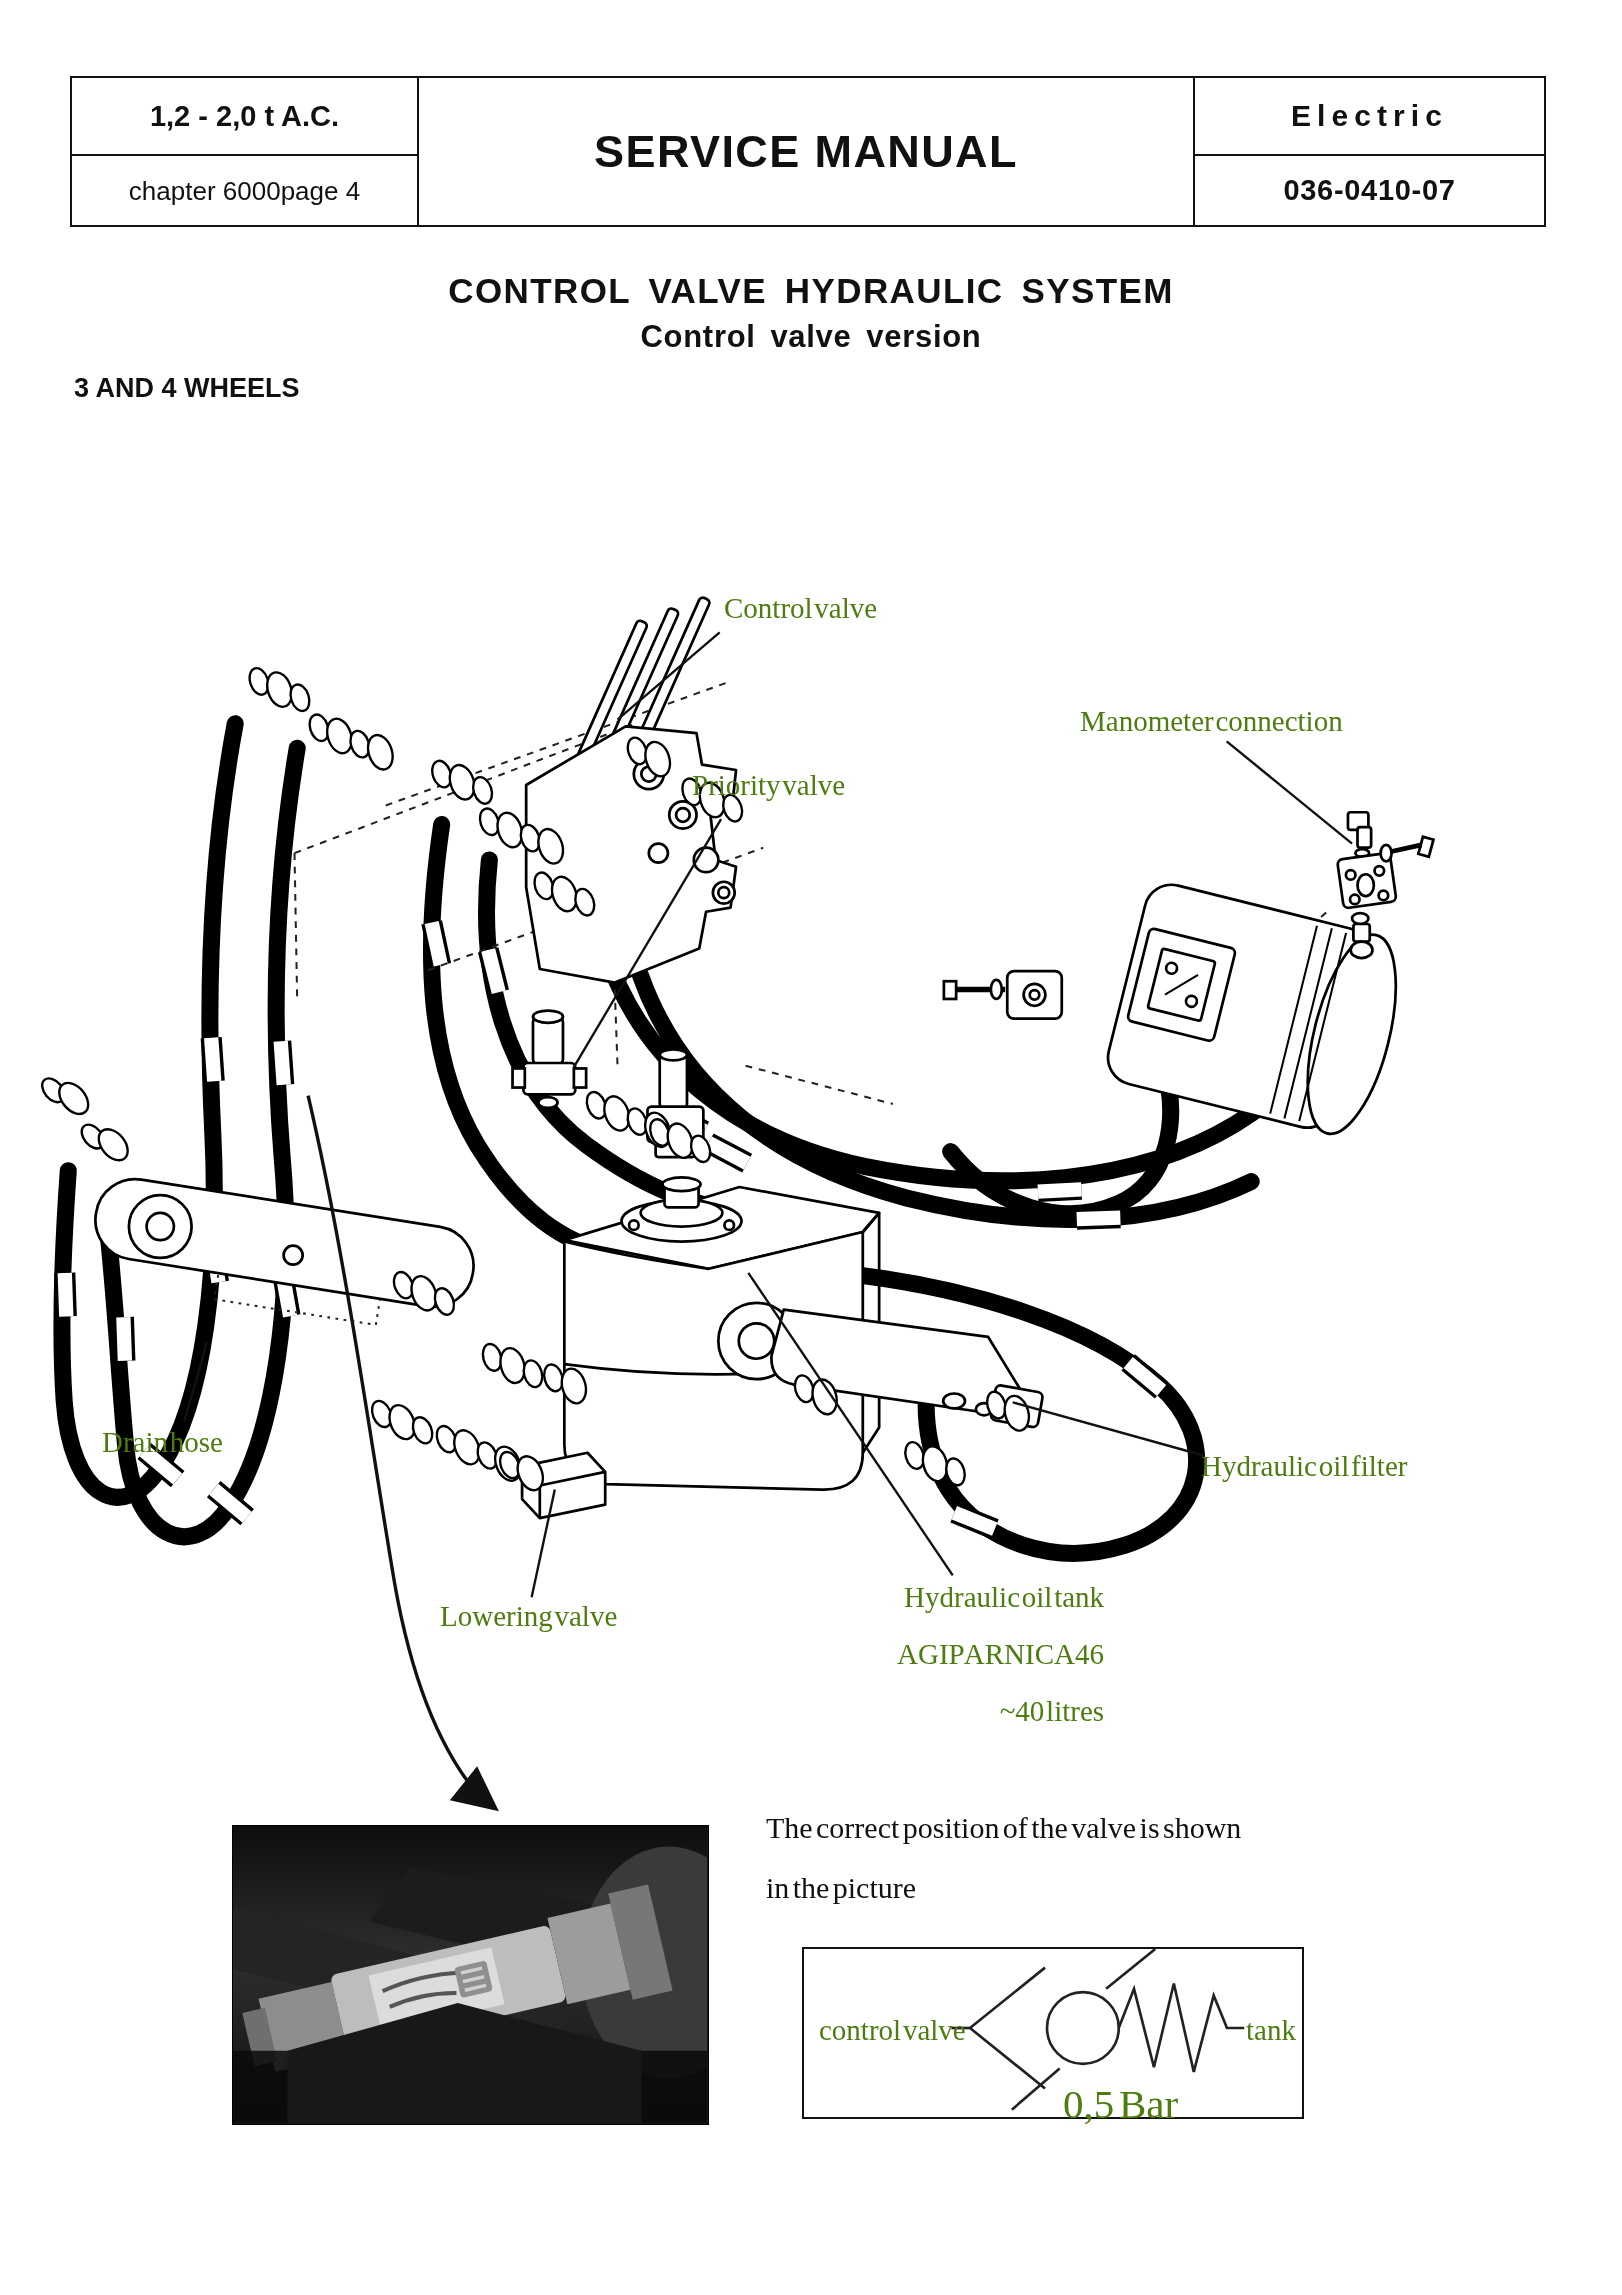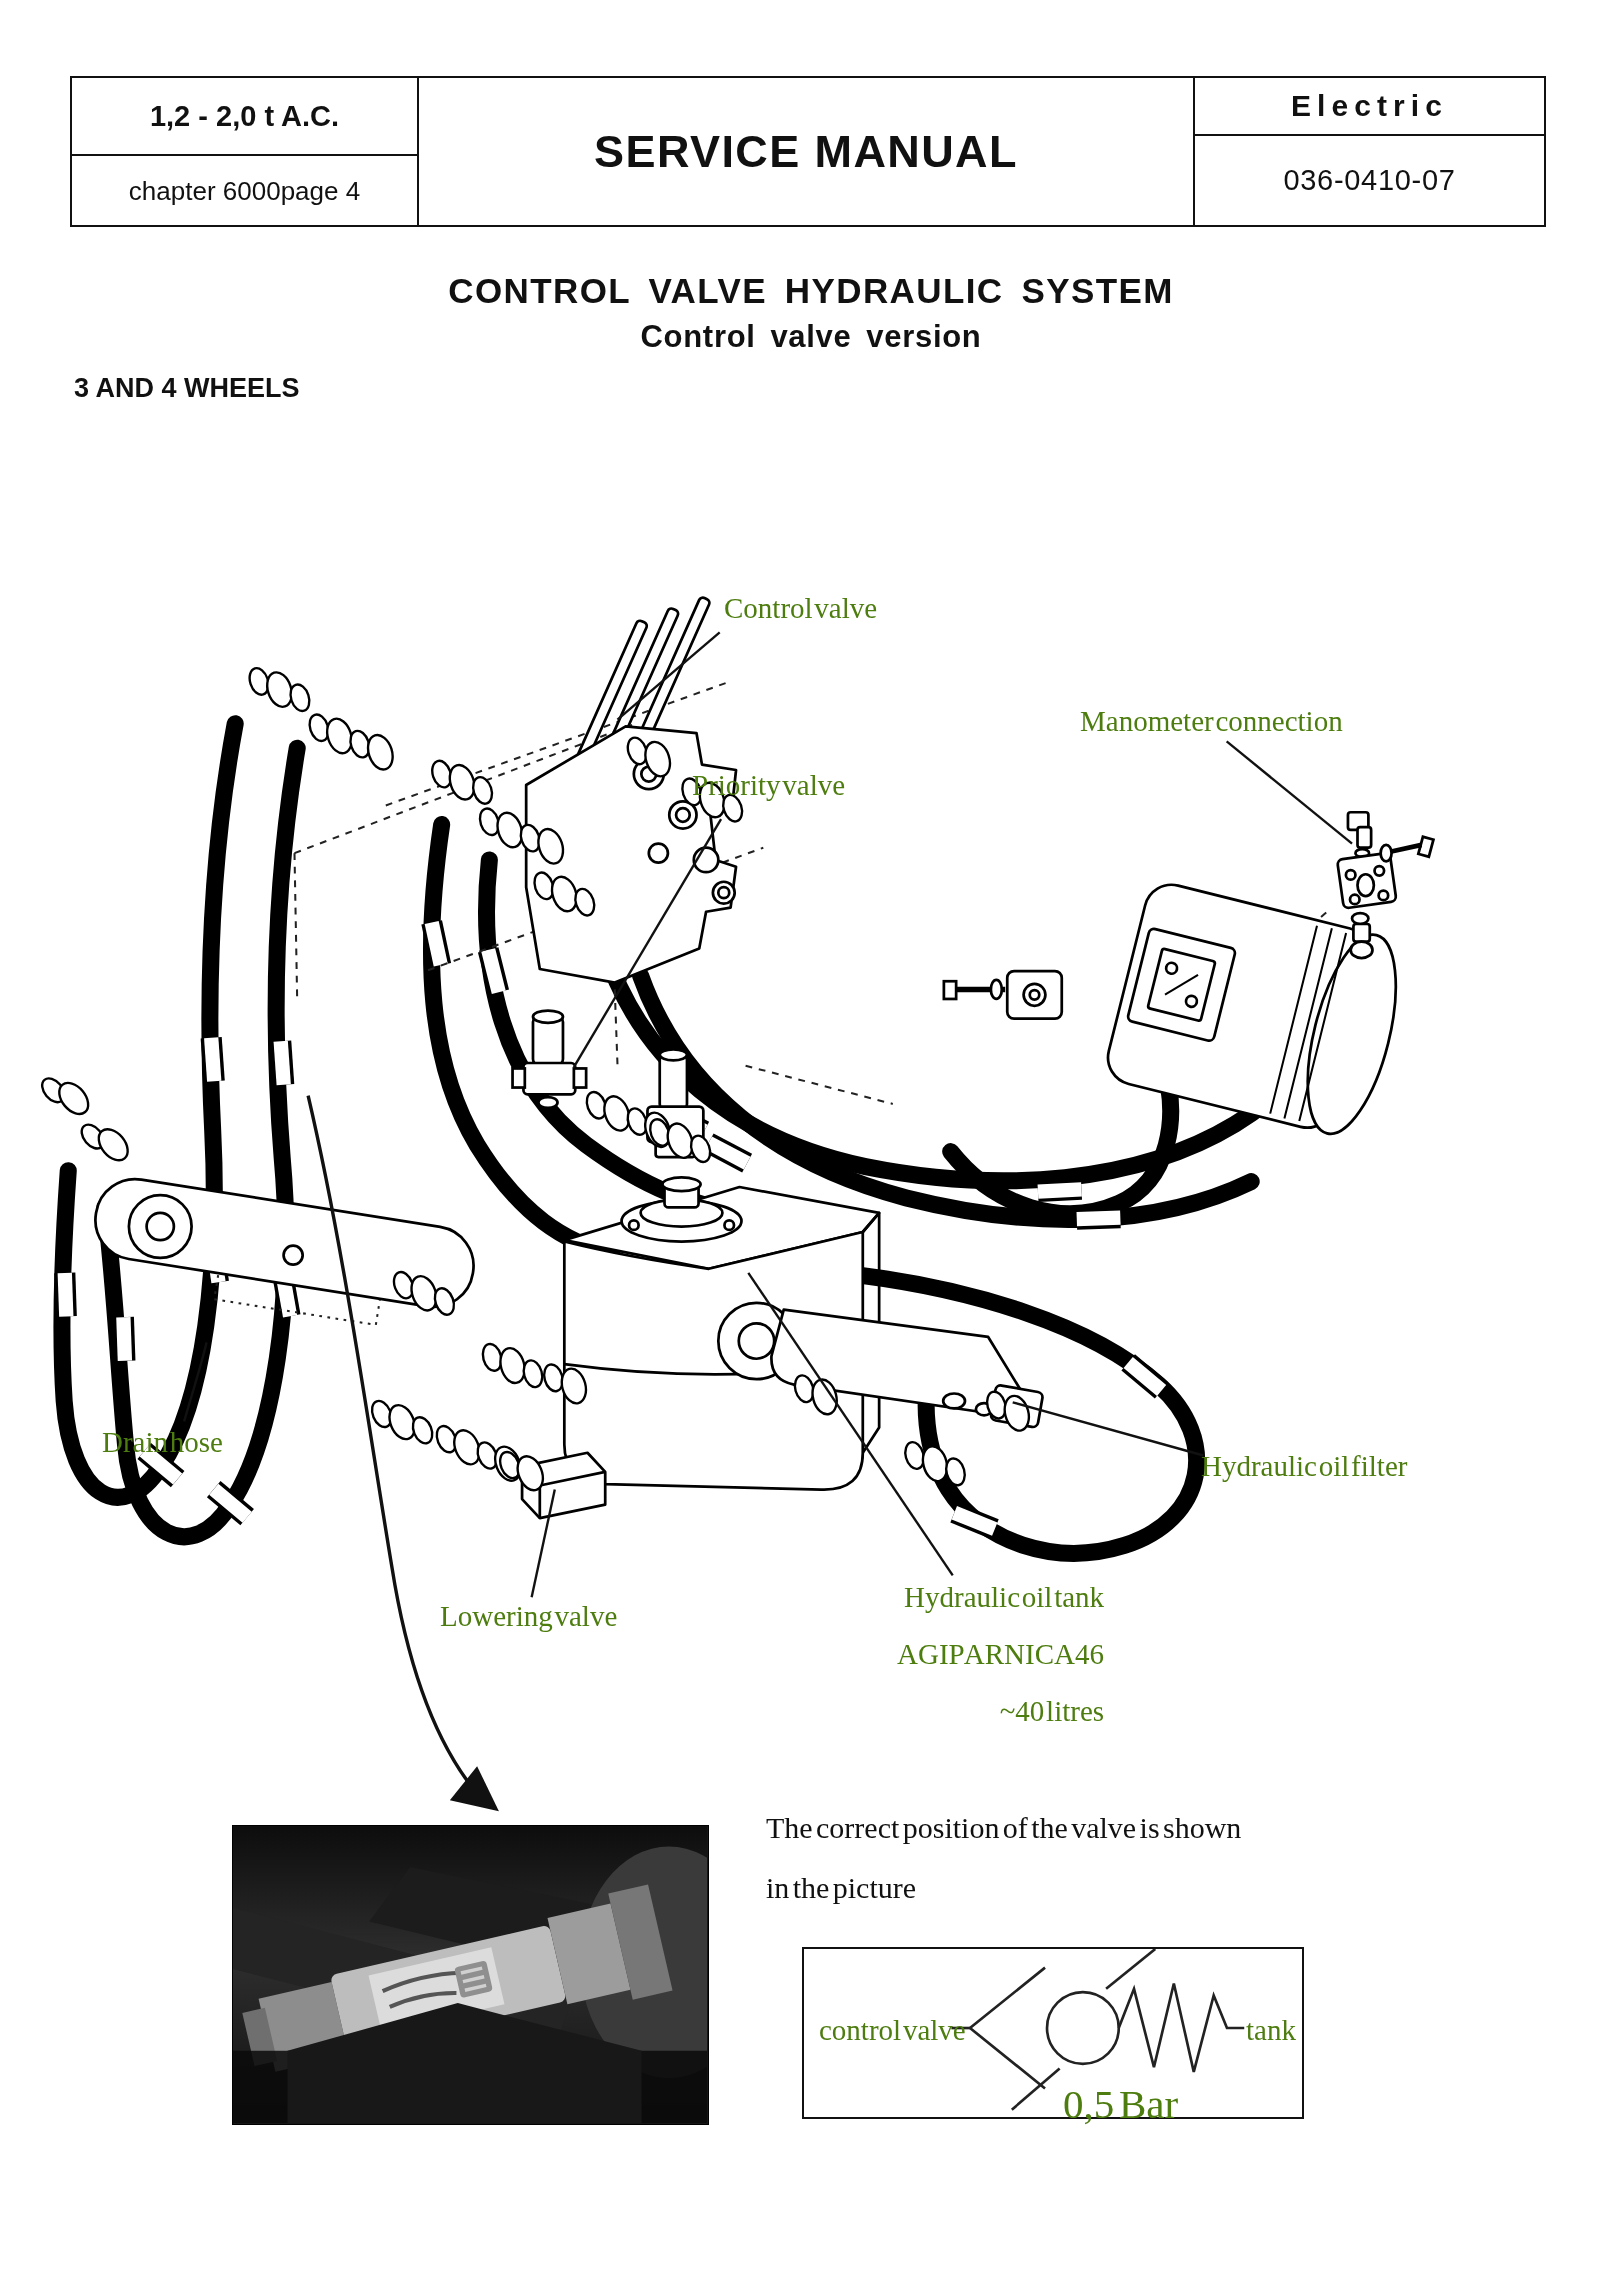--- a/index.html
+++ b/index.html
@@ -10,25 +10,25 @@
           border:2.7px solid #111;display:flex;box-sizing:border-box;}
   .hdr-left{width:347px;border-right:2.7px solid #111;box-sizing:border-box;display:flex;flex-direction:column;}
   .hdr-left-top{height:78px;border-bottom:2.7px solid #111;box-sizing:border-box;
           display:flex;align-items:center;justify-content:center;
           font-weight:bold;font-size:29px;}
   .hdr-left-bot{flex:1;display:flex;flex-direction:row;align-items:center;justify-content:center;
           font-size:26px;line-height:30px;}
   .hdr-mid{flex:1;display:flex;align-items:center;justify-content:center;
           font-weight:bold;font-size:45px;letter-spacing:1.4px;}
   .hdr-right{width:351px;border-left:2.7px solid #111;box-sizing:border-box;display:flex;flex-direction:column;}
-  .hdr-right-top{height:58px;border-bottom:2.7px solid #111;box-sizing:border-box;
+  .hdr-right-top{height:78px;border-bottom:2.7px solid #111;box-sizing:border-box;
           display:flex;align-items:center;justify-content:center;
           font-weight:bold;font-size:30px;letter-spacing:6.1px;}
   .hdr-right-bot{flex:1;display:flex;align-items:center;justify-content:center;
-          font-weight:normal;font-size:29px;letter-spacing:0.7px;}
+          font-weight:bold;font-size:29px;letter-spacing:0.7px;}
   
   .page-title{position:absolute;left:0;right:0;top:271px;text-align:center;
           font-weight:bold;font-size:35px;letter-spacing:1.4px;word-spacing:6.8px;}
   .page-subtitle{position:absolute;left:0;right:0;top:319px;text-align:center;
           font-weight:bold;font-size:31px;letter-spacing:0.7px;word-spacing:5.5px;}
   .wheels{position:absolute;left:74px;top:373px;font-weight:bold;font-size:27px;}
   
   .diagram{position:absolute;left:0;top:0;width:1622px;height:2295px;}
   .dlabel{position:absolute;font-family:"Liberation Serif",serif;font-size:29px;
           color:#4d7c0f;word-spacing:-5.5px;white-space:nowrap;text-align:right;}

